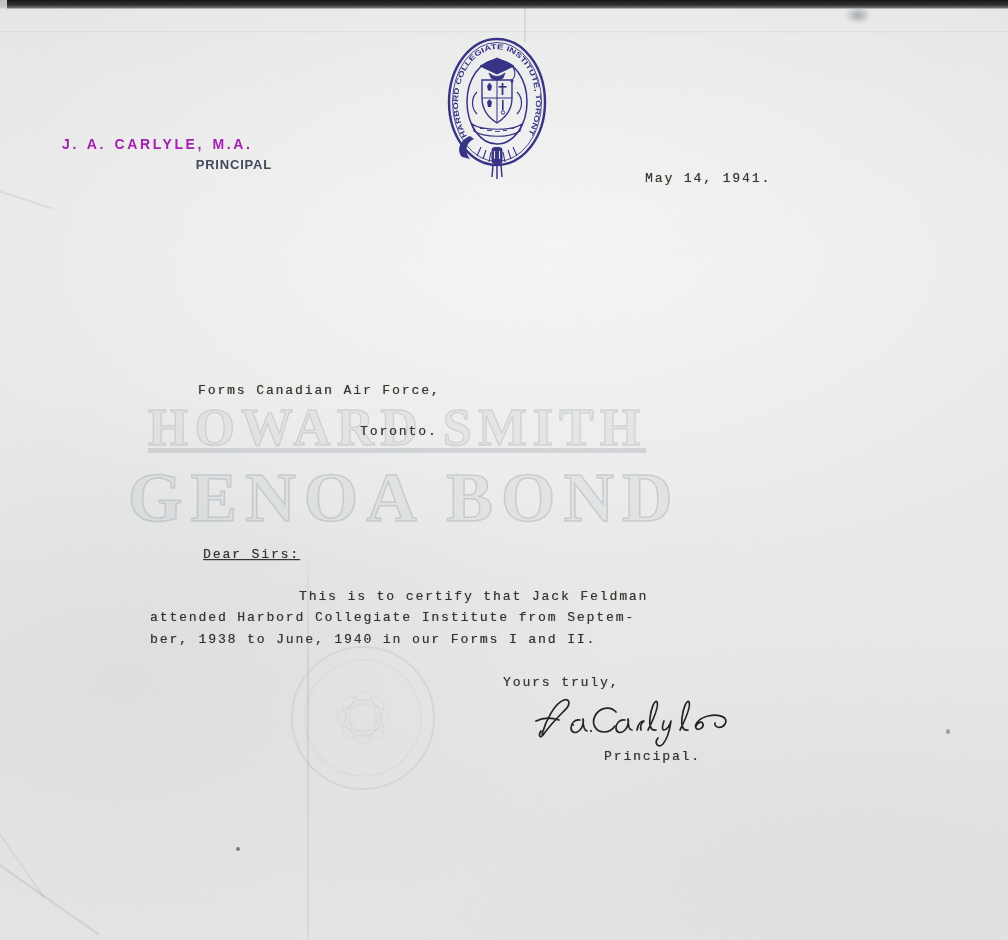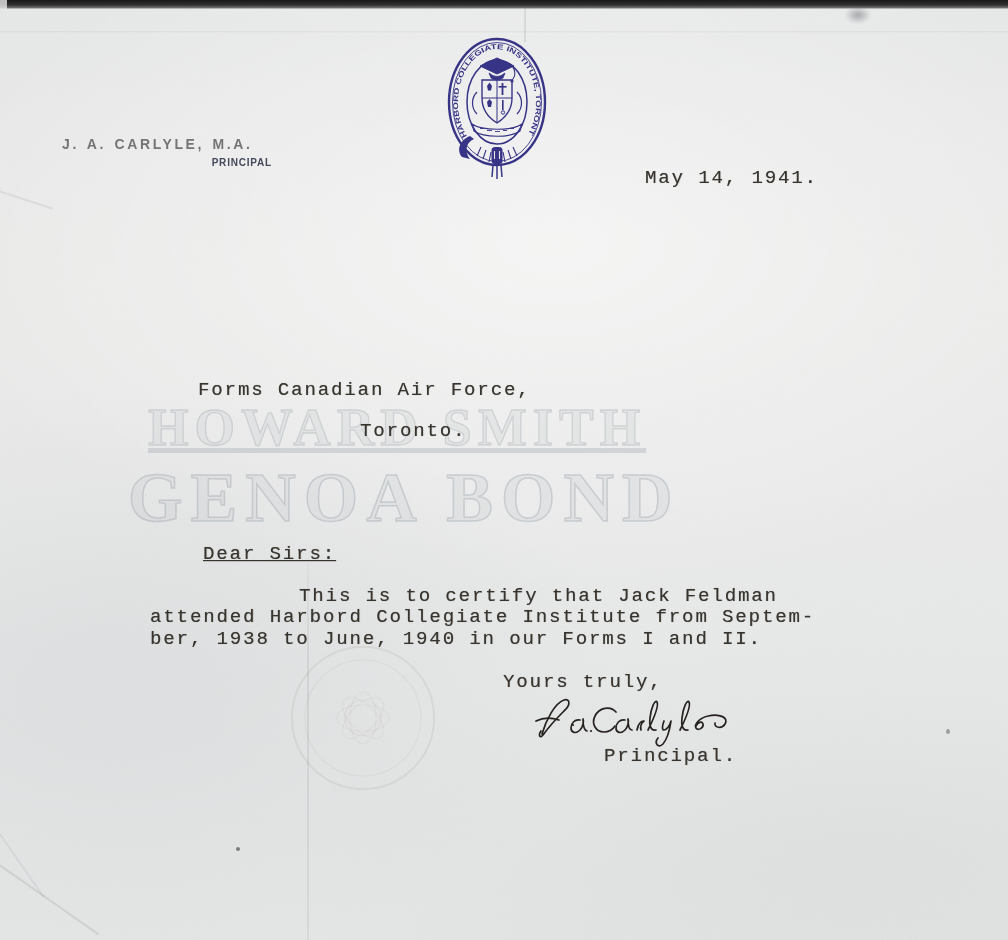--- a/index.html
+++ b/index.html
@@ -40,31 +40,31 @@
   .wm{
     font-family:"Liberation Serif",serif;font-weight:bold;white-space:pre;
     color:rgba(151,159,168,0.10);
     -webkit-text-stroke:1.3px rgba(151,159,168,0.32);
     filter:blur(0.6px);
   }
   .wm1{left:148px;top:398px;font-size:52px;letter-spacing:6px;text-decoration:underline;}
   .wm2{left:84px;top:458px;font-size:70px;letter-spacing:8px;margin-left:44px;-webkit-text-stroke:1.5px rgba(148,156,166,0.36);}
   
   .lh-name{
-    left:62px;top:136px;font-size:14px;font-weight:bold;color:#737373;
+    left:62px;top:136px;font-size:14px;font-weight:bold;color:#a21caf;
     letter-spacing:2.6px;word-spacing:2px;white-space:pre;
   }
   .lh-title{
     left:62px;top:157px;width:210px;text-align:right;
-    font-size:10px;font-weight:bold;color:#414659;letter-spacing:0.8px;white-space:pre;
+    font-size:13px;font-weight:bold;color:#414659;letter-spacing:0.8px;white-space:pre;
   }
   
   .typed{
     font-family:"Liberation Mono","DejaVu Sans Mono",monospace;
-    font-size:19px;letter-spacing:1.9px;line-height:21.5px;
+    font-size:13px;letter-spacing:1.9px;line-height:21.5px;
     color:#34312b;white-space:pre;
     text-shadow:0.3px 0.4px 0.7px rgba(52,49,43,0.55);
   }
   .t-date{left:645px;top:168px;}
   .t-rec1{left:198px;top:380px;}
   .t-rec2{left:360px;top:421px;}
   .t-salut{left:203px;top:544px;text-decoration:underline;}
   .t-body1{left:299px;top:586px;}
   .t-body2{left:150px;top:607px;text-align:center;}
   .t-body3{left:150px;top:629px;}

